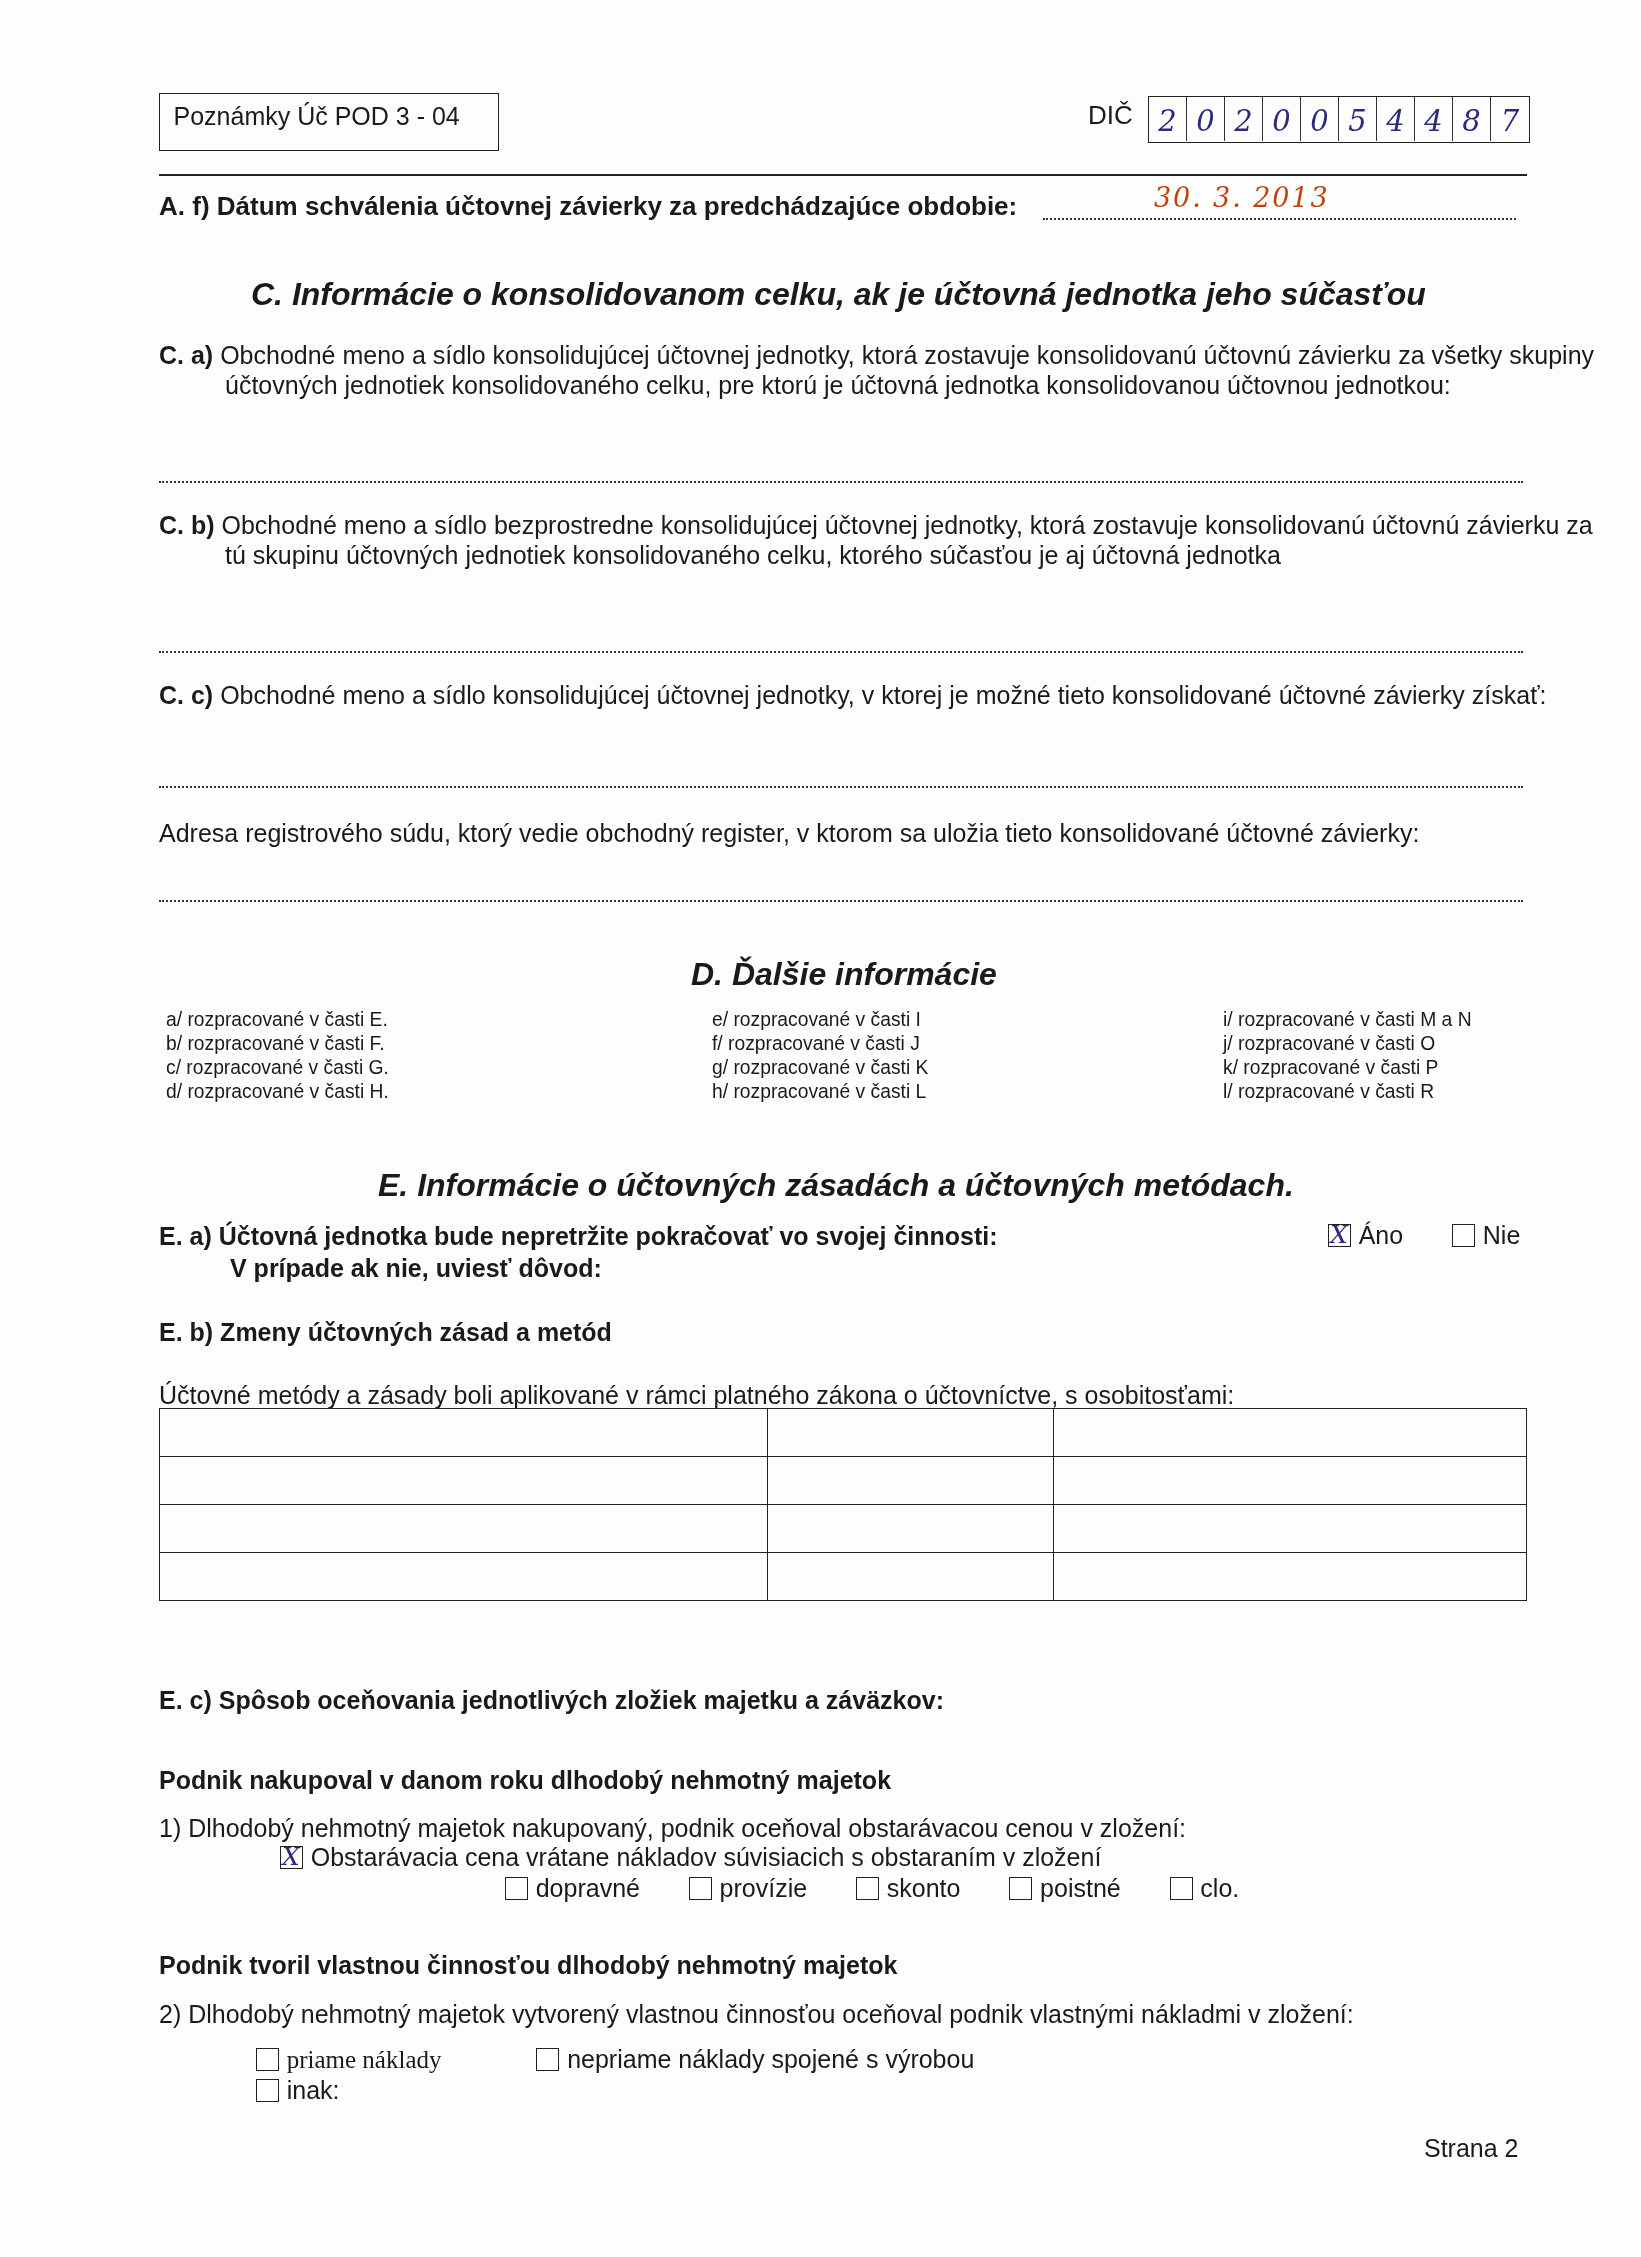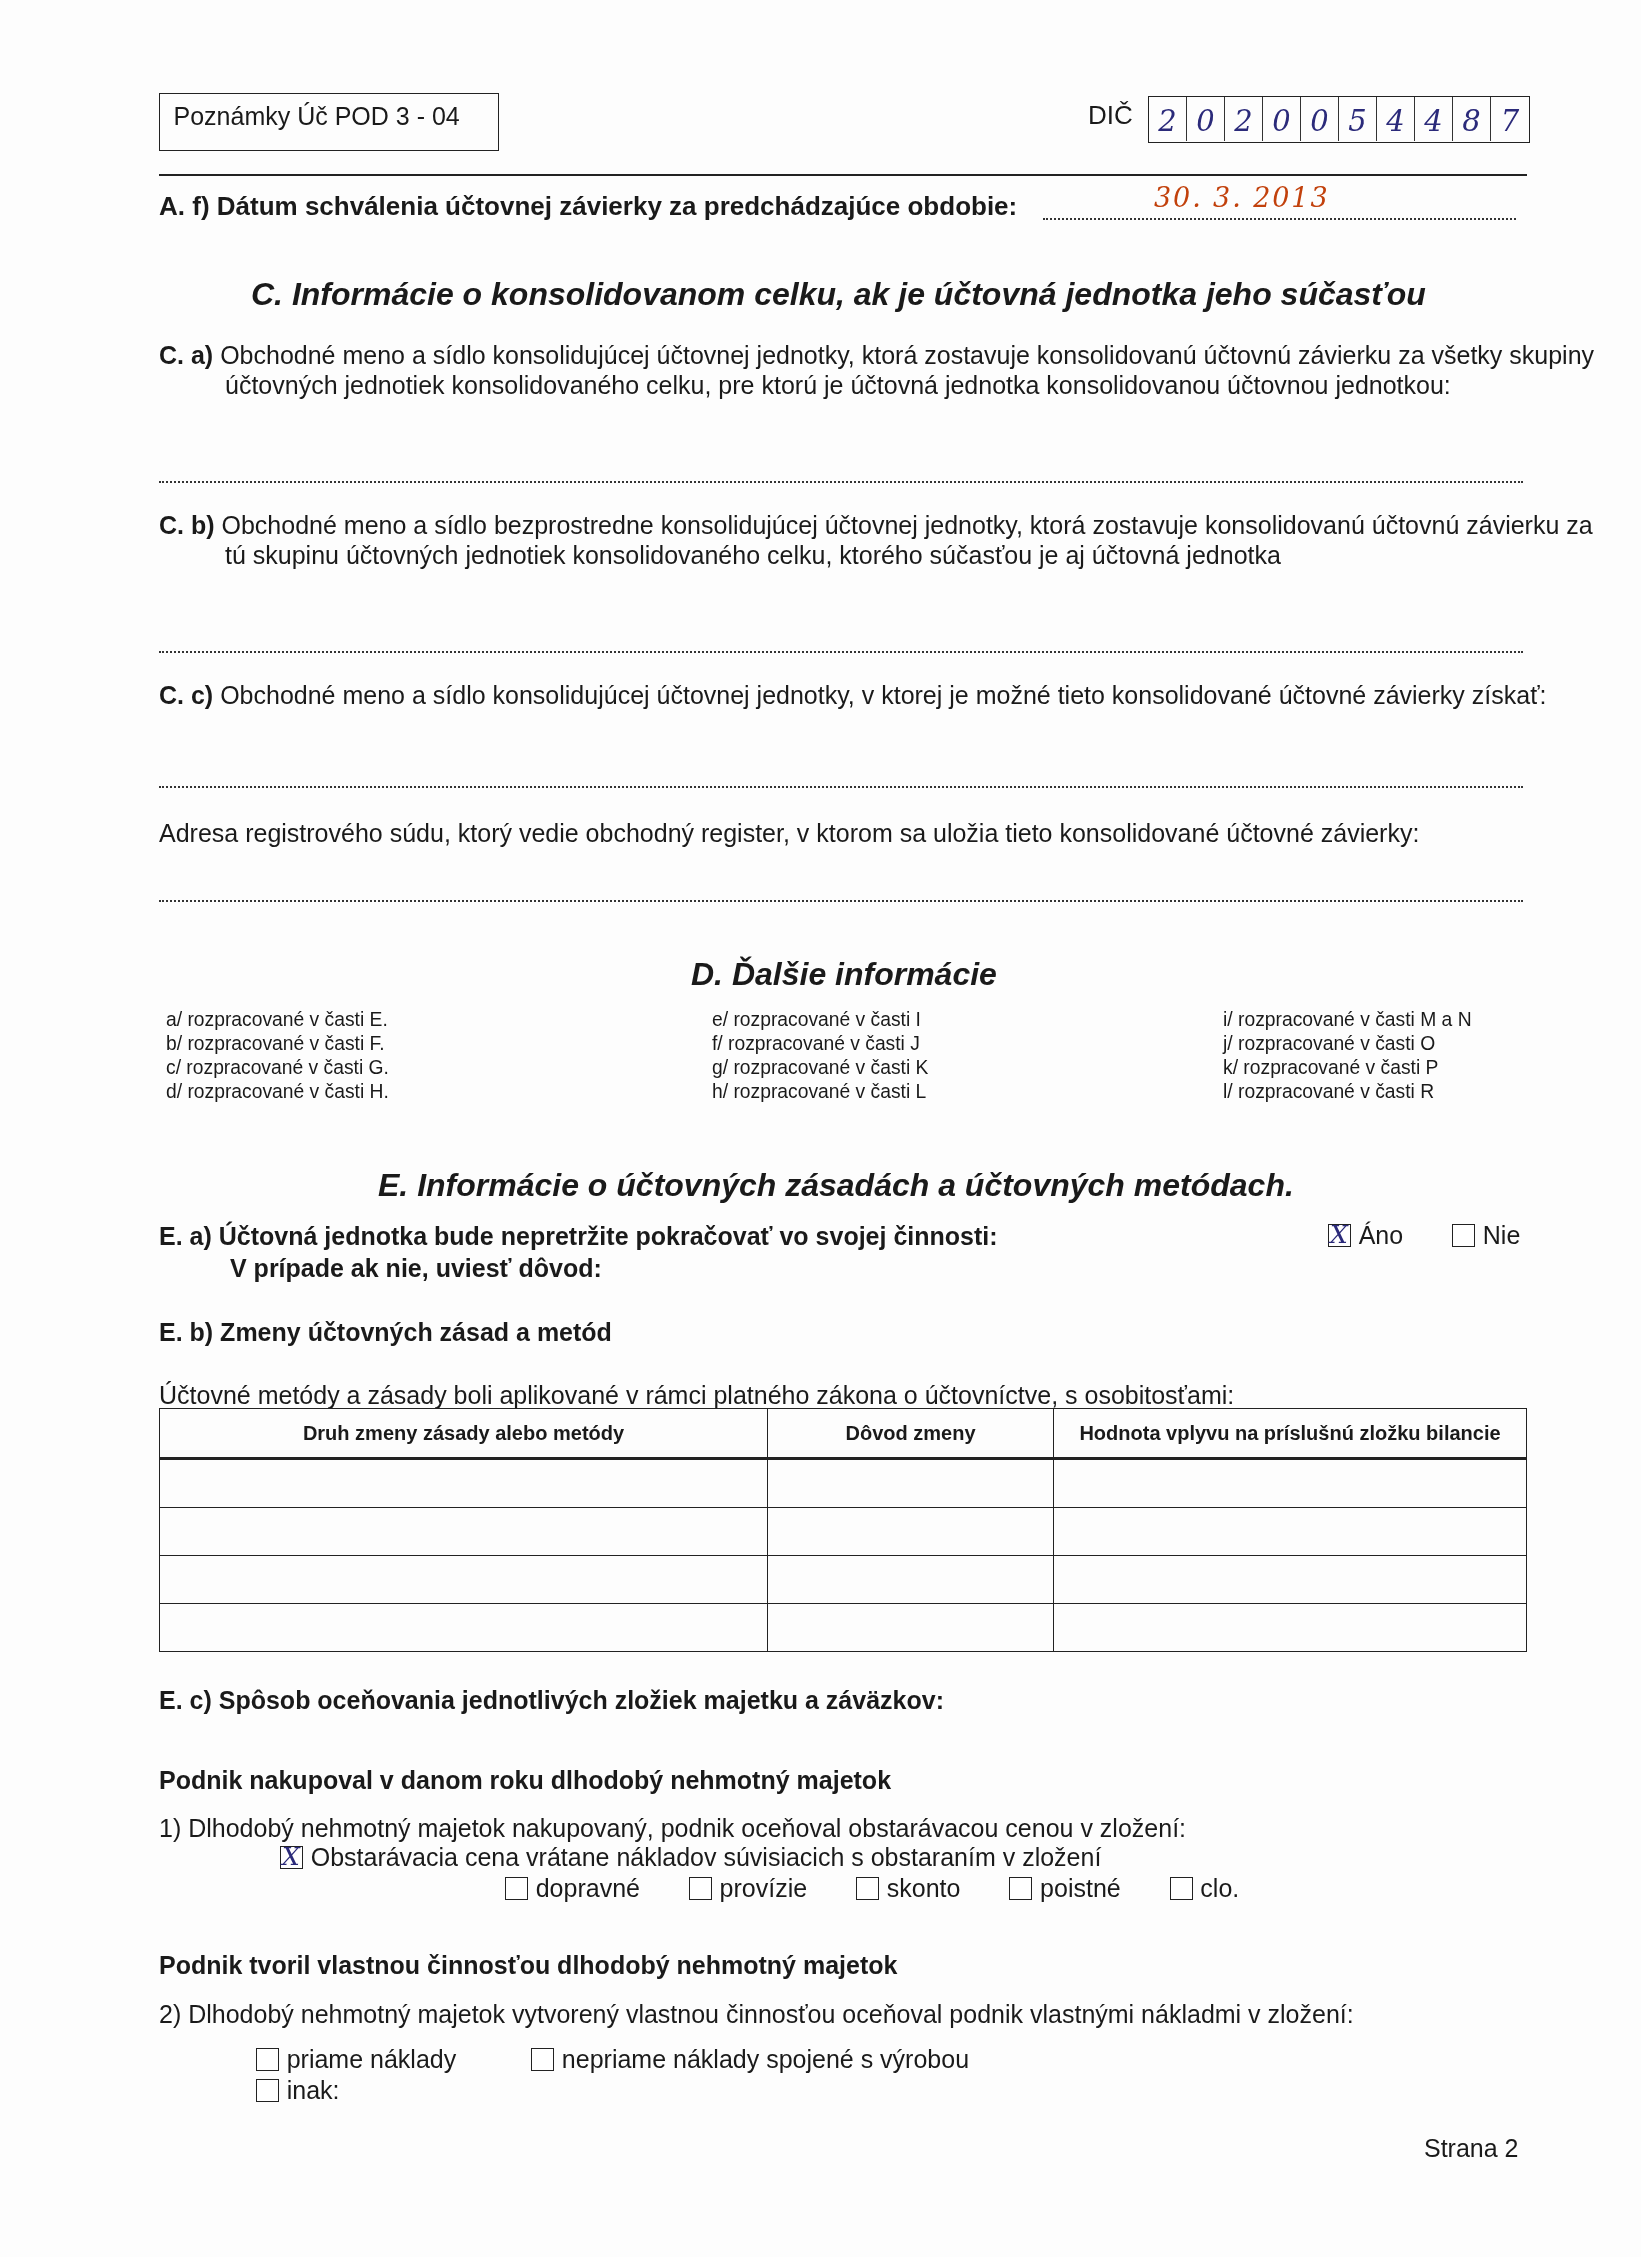--- a/index.html
+++ b/index.html
@@ -132,25 +132,20 @@
 <div class="abs para bold" style="left:159px; top:1317px;">E. b) Zmeny účtovných zásad a metód</div>
 <div class="abs para" style="left:159px; top:1380px;">Účtovné metódy a zásady boli aplikované v rámci platného zákona o účtovníctve, s osobitosťami:</div>
 
 <table class="abs changes">
   <colgroup>
       <col style="width:608px">
       <col style="width:286px">
       <col>
     </colgroup>
   <tbody>
-      <tr class="hdr">
-    <th>Druh zmeny zásady alebo metódy</th>
-    <th>Dôvod zmeny</th>
-    <th>Hodnota vplyvu na príslušnú zložku bilancie</th>
-  </tr>
   <tr>
     <td></td>
     <td></td>
     <td></td>
   </tr>
   <tr>
     <td></td>
     <td></td>
     <td></td>
   </tr>
@@ -178,21 +173,21 @@
   <span class="opt"><span class="cb"></span><span>dopravné</span></span>
   <span class="opt"><span class="cb"></span><span>provízie</span></span>
   <span class="opt"><span class="cb"></span><span>skonto</span></span>
   <span class="opt"><span class="cb"></span><span>poistné</span></span>
   <span><span class="cb"></span><span>clo.</span></span>
 </div>
 
 <div class="abs para bold" style="left:159px; top:1950px;">Podnik tvoril vlastnou činnosťou dlhodobý nehmotný majetok</div>
 <div class="abs para" style="left:159px; top:1999px;">2) Dlhodobý nehmotný majetok vytvorený vlastnou činnosťou oceňoval podnik vlastnými nákladmi v zložení:</div>
 <div class="abs optline" style="left:256px; top:2045px;">
-  <span style="margin-right:68px;"><span class="cb"></span><span>priame náklady</span></span>
+  <span style="margin-right:88px;font-family:Liberation Serif, serif;"><span class="cb"></span><span>priame náklady</span></span>
   <span><span class="cb"></span><span>nepriame náklady spojené s výrobou</span></span>
 </div>
 <div class="abs optline" style="left:256px; top:2076px;">
   <span><span class="cb"></span><span>inak:</span></span>
 </div>
 
 <div class="abs page-num">Strana 2</div>
 
 
 </body></html>

